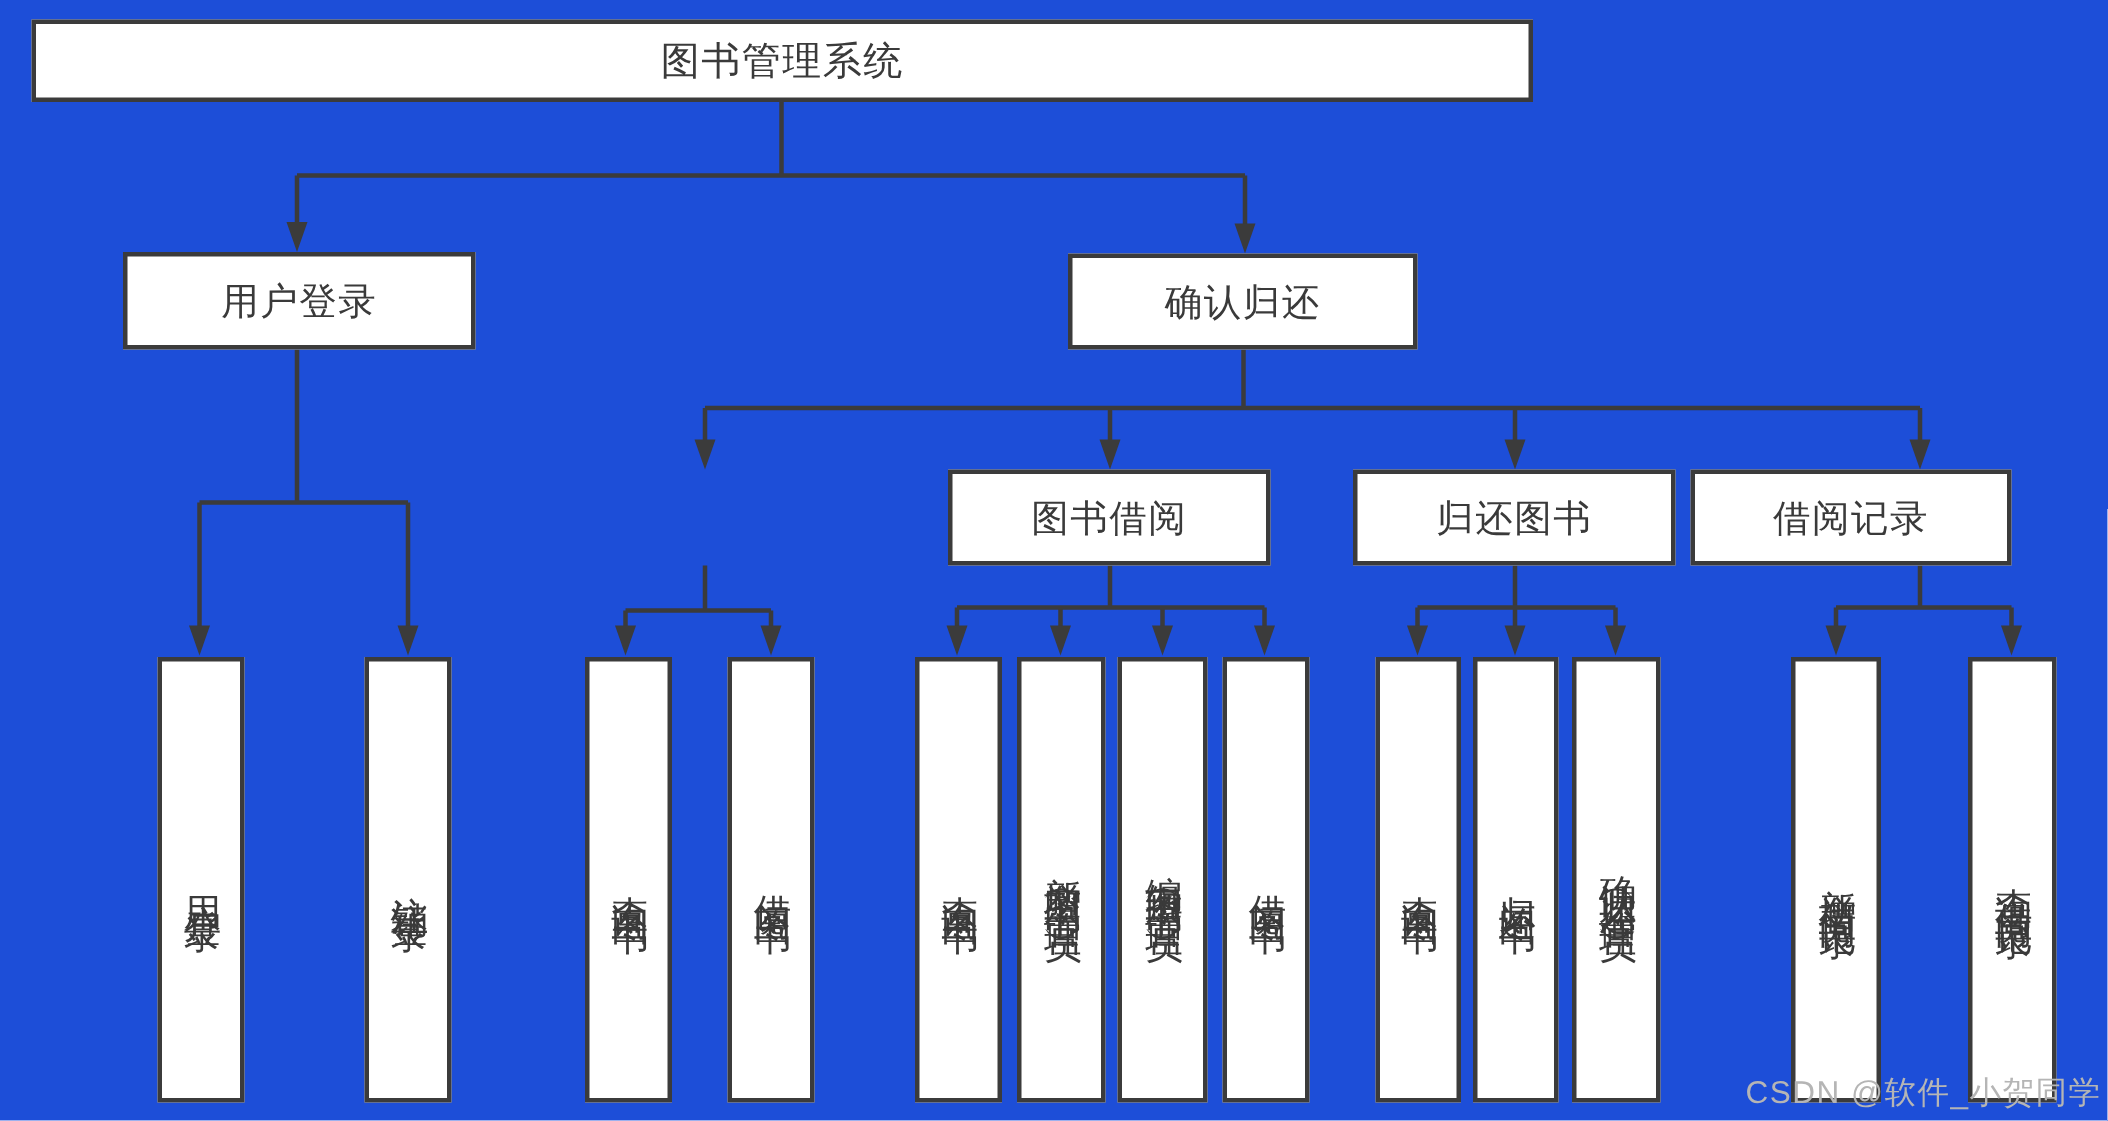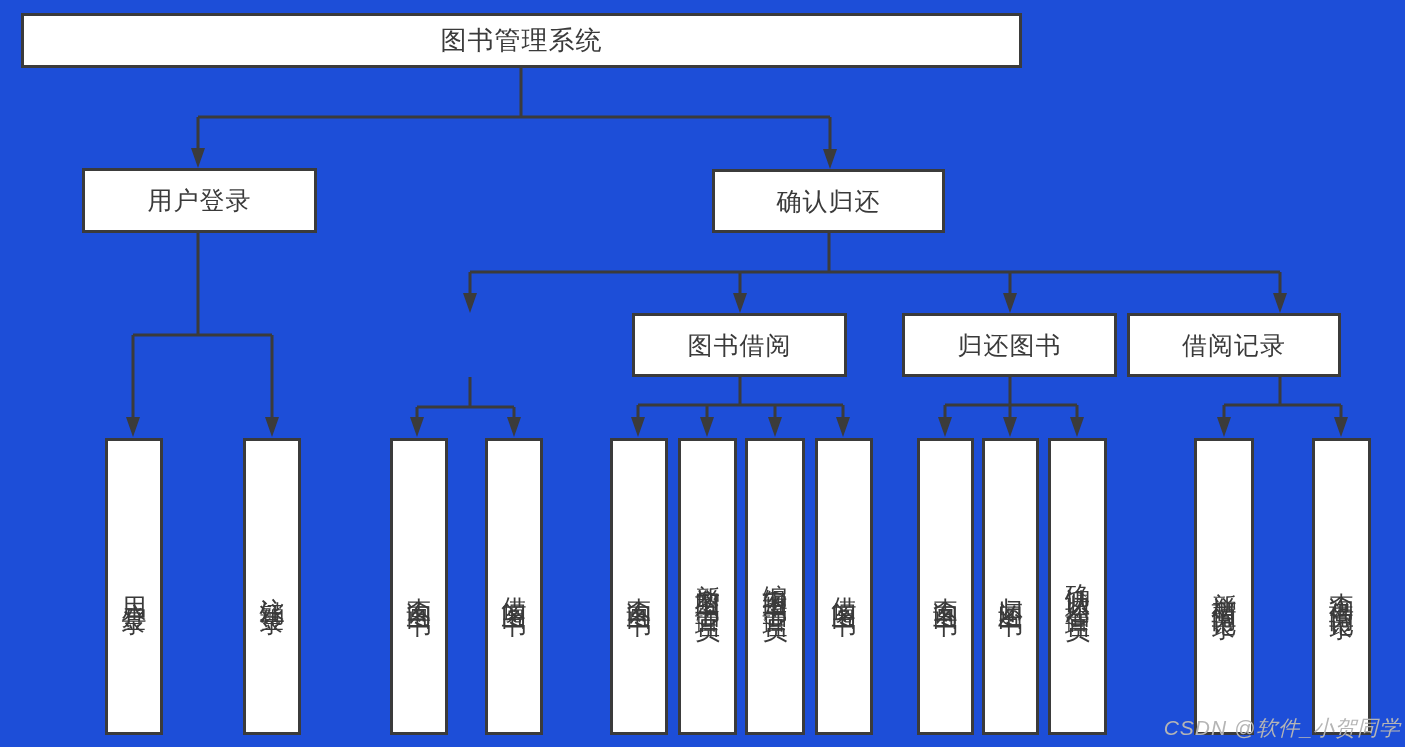--- a/index.html
+++ b/index.html
@@ -48,21 +48,20 @@
   }
   .watermark {
     position: absolute;
     right: 4px;
     bottom: 5px;
     font-size: 21px;
     color: #b5b5b5;
     letter-spacing: 1px;
     white-space: nowrap;
     pointer-events: none;
-    font-style: italic;
   }
 </style>
 </head>
 <body>
 
 <div class="stage">
 
   <svg class="wires" viewBox="0 0 1405 747" xmlns="http://www.w3.org/2000/svg">
 
     <g stroke="#3b3b3b" stroke-width="3" fill="none">

